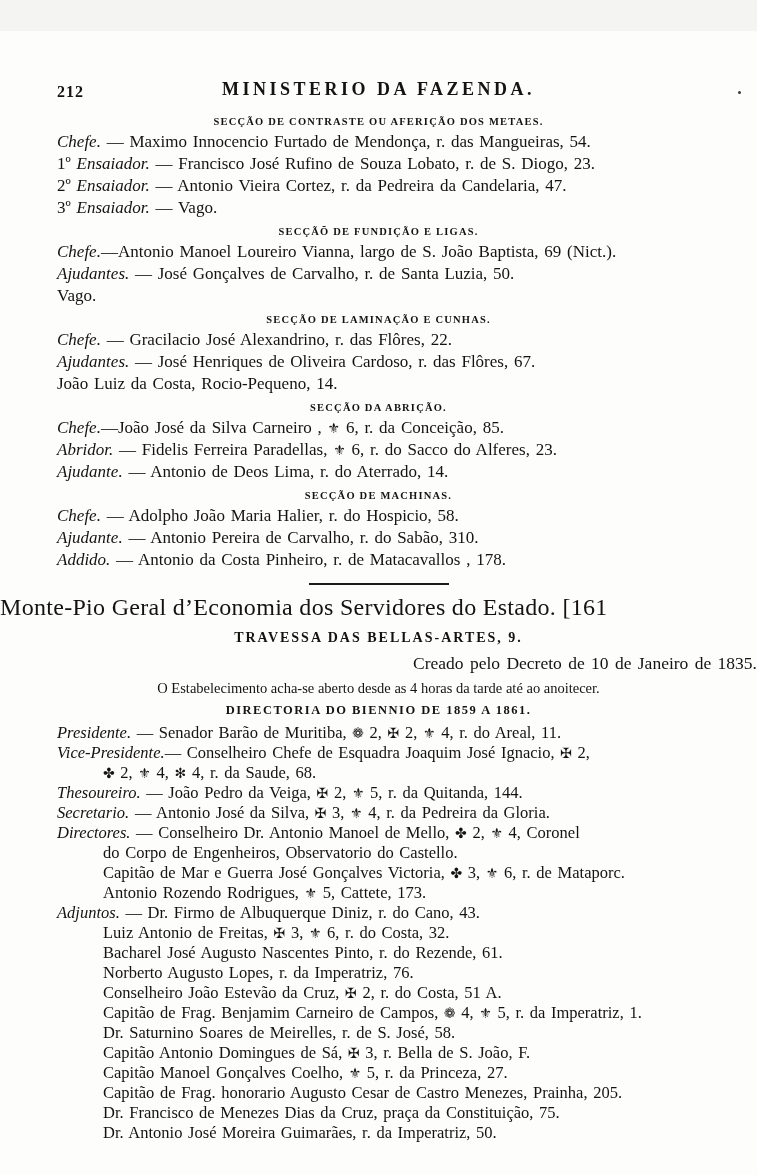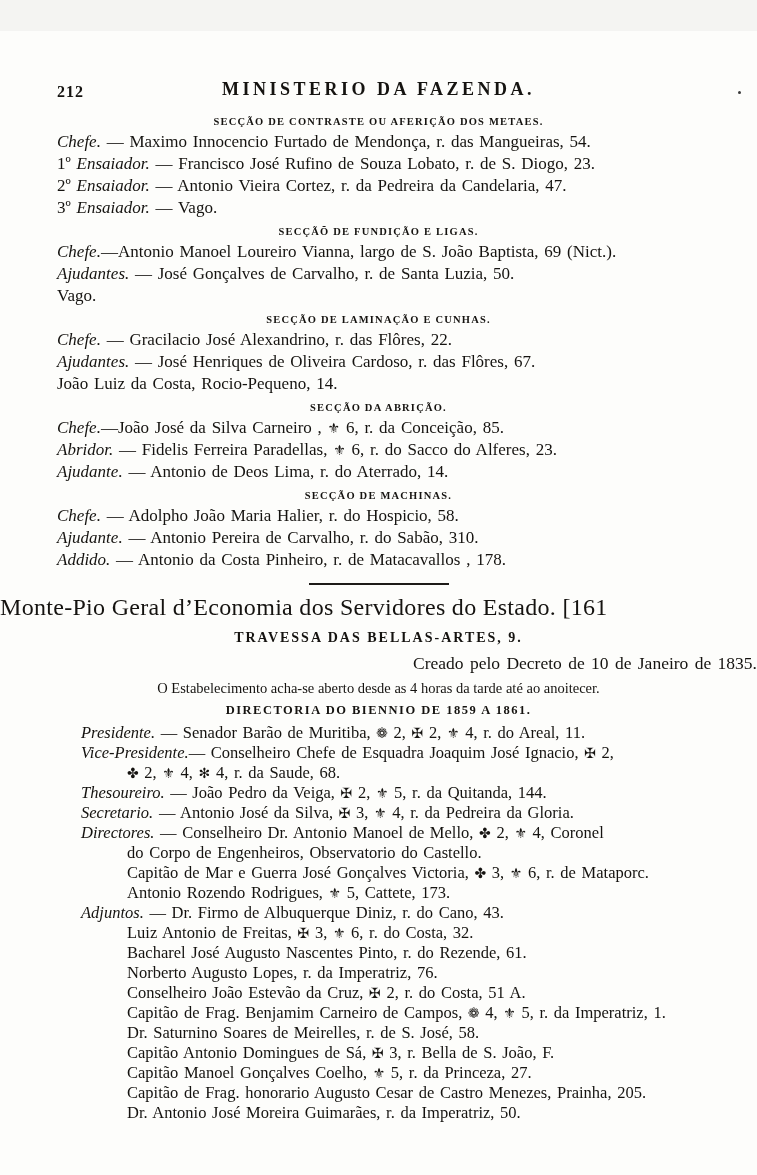--- a/index.html
+++ b/index.html
@@ -18,21 +18,21 @@
   .line{font-size:17px;line-height:22px;padding-left:57px;padding-right:20px;white-space:nowrap;word-spacing:1.5px;}
   .line .lbl{font-style:italic;}
   .line.ind1{}
   .icon{font-family:"DejaVu Sans", sans-serif;font-size:14px;line-height:1;}
   .divider{width:140px;height:2px;background:#1d1b18;margin:12px auto 9px;}
   .mp-title{margin:0;text-align:left;font-size:24px;font-weight:normal;letter-spacing:0.3px;}
   .mp-address{text-align:center;font-size:14px;font-weight:bold;letter-spacing:2px;margin-top:9px;}
   .mp-decree{text-align:right;font-size:17.5px;margin-top:7px;word-spacing:2px;}
   .mp-hours{text-align:center;font-size:14.5px;font-weight:normal;margin-top:6px;}
   .mp-board{text-align:center;font-size:12.5px;font-weight:bold;letter-spacing:1.5px;margin-top:6px;}
-  #mp-entries{margin-top:5px;padding-left:24px;}
+  #mp-entries{margin-top:5px;}
   #mp-entries .line{font-size:16.5px;line-height:20px;}
   #mp-entries .line.ind1{padding-left:103px;}
 </style>
 </head>
 <body>
 
 <div class="page">
   <div class="header">
     <span class="pagenum">212</span>
     <h1 class="title">MINISTERIO DA FAZENDA.</h1>
@@ -84,16 +84,17 @@
         <div class="line"><span class="lbl">Adjuntos.</span><span class="txt"> — Dr. Firmo de Albuquerque Diniz, r. do Cano, 43.</span></div>
         <div class="line ind1"><span class="txt">Luiz Antonio de Freitas, </span><span class="icon">✠</span><span class="txt"> 3, </span><span class="icon">⚜</span><span class="txt"> 6, r. do Costa, 32.</span></div>
         <div class="line ind1"><span class="txt">Bacharel José Augusto Nascentes Pinto, r. do Rezende, 61.</span></div>
         <div class="line ind1"><span class="txt">Norberto Augusto Lopes, r. da Imperatriz, 76.</span></div>
         <div class="line ind1"><span class="txt">Conselheiro João Estevão da Cruz, </span><span class="icon">✠</span><span class="txt"> 2, r. do Costa, 51 A.</span></div>
         <div class="line ind1"><span class="txt">Capitão de Frag. Benjamim Carneiro de Campos, </span><span class="icon">❁</span><span class="txt"> 4, </span><span class="icon">⚜</span><span class="txt"> 5, r. da Imperatriz, 1.</span></div>
         <div class="line ind1"><span class="txt">Dr. Saturnino Soares de Meirelles, r. de S. José, 58.</span></div>
         <div class="line ind1"><span class="txt">Capitão Antonio Domingues de Sá, </span><span class="icon">✠</span><span class="txt"> 3, r. Bella de S. João, F.</span></div>
         <div class="line ind1"><span class="txt">Capitão Manoel Gonçalves Coelho, </span><span class="icon">⚜</span><span class="txt"> 5, r. da Princeza, 27.</span></div>
         <div class="line ind1"><span class="txt">Capitão de Frag. honorario Augusto Cesar de Castro Menezes, Prainha, 205.</span></div>
+        <div class="line ind1"><span class="txt">Dr. Francisco de Menezes Dias da Cruz, praça da Constituição, 75.</span></div>
         <div class="line ind1"><span class="txt">Dr. Antonio José Moreira Guimarães, r. da Imperatriz, 50.</span></div>
       </div>
   </div>
 </div>
 
 </body></html>

